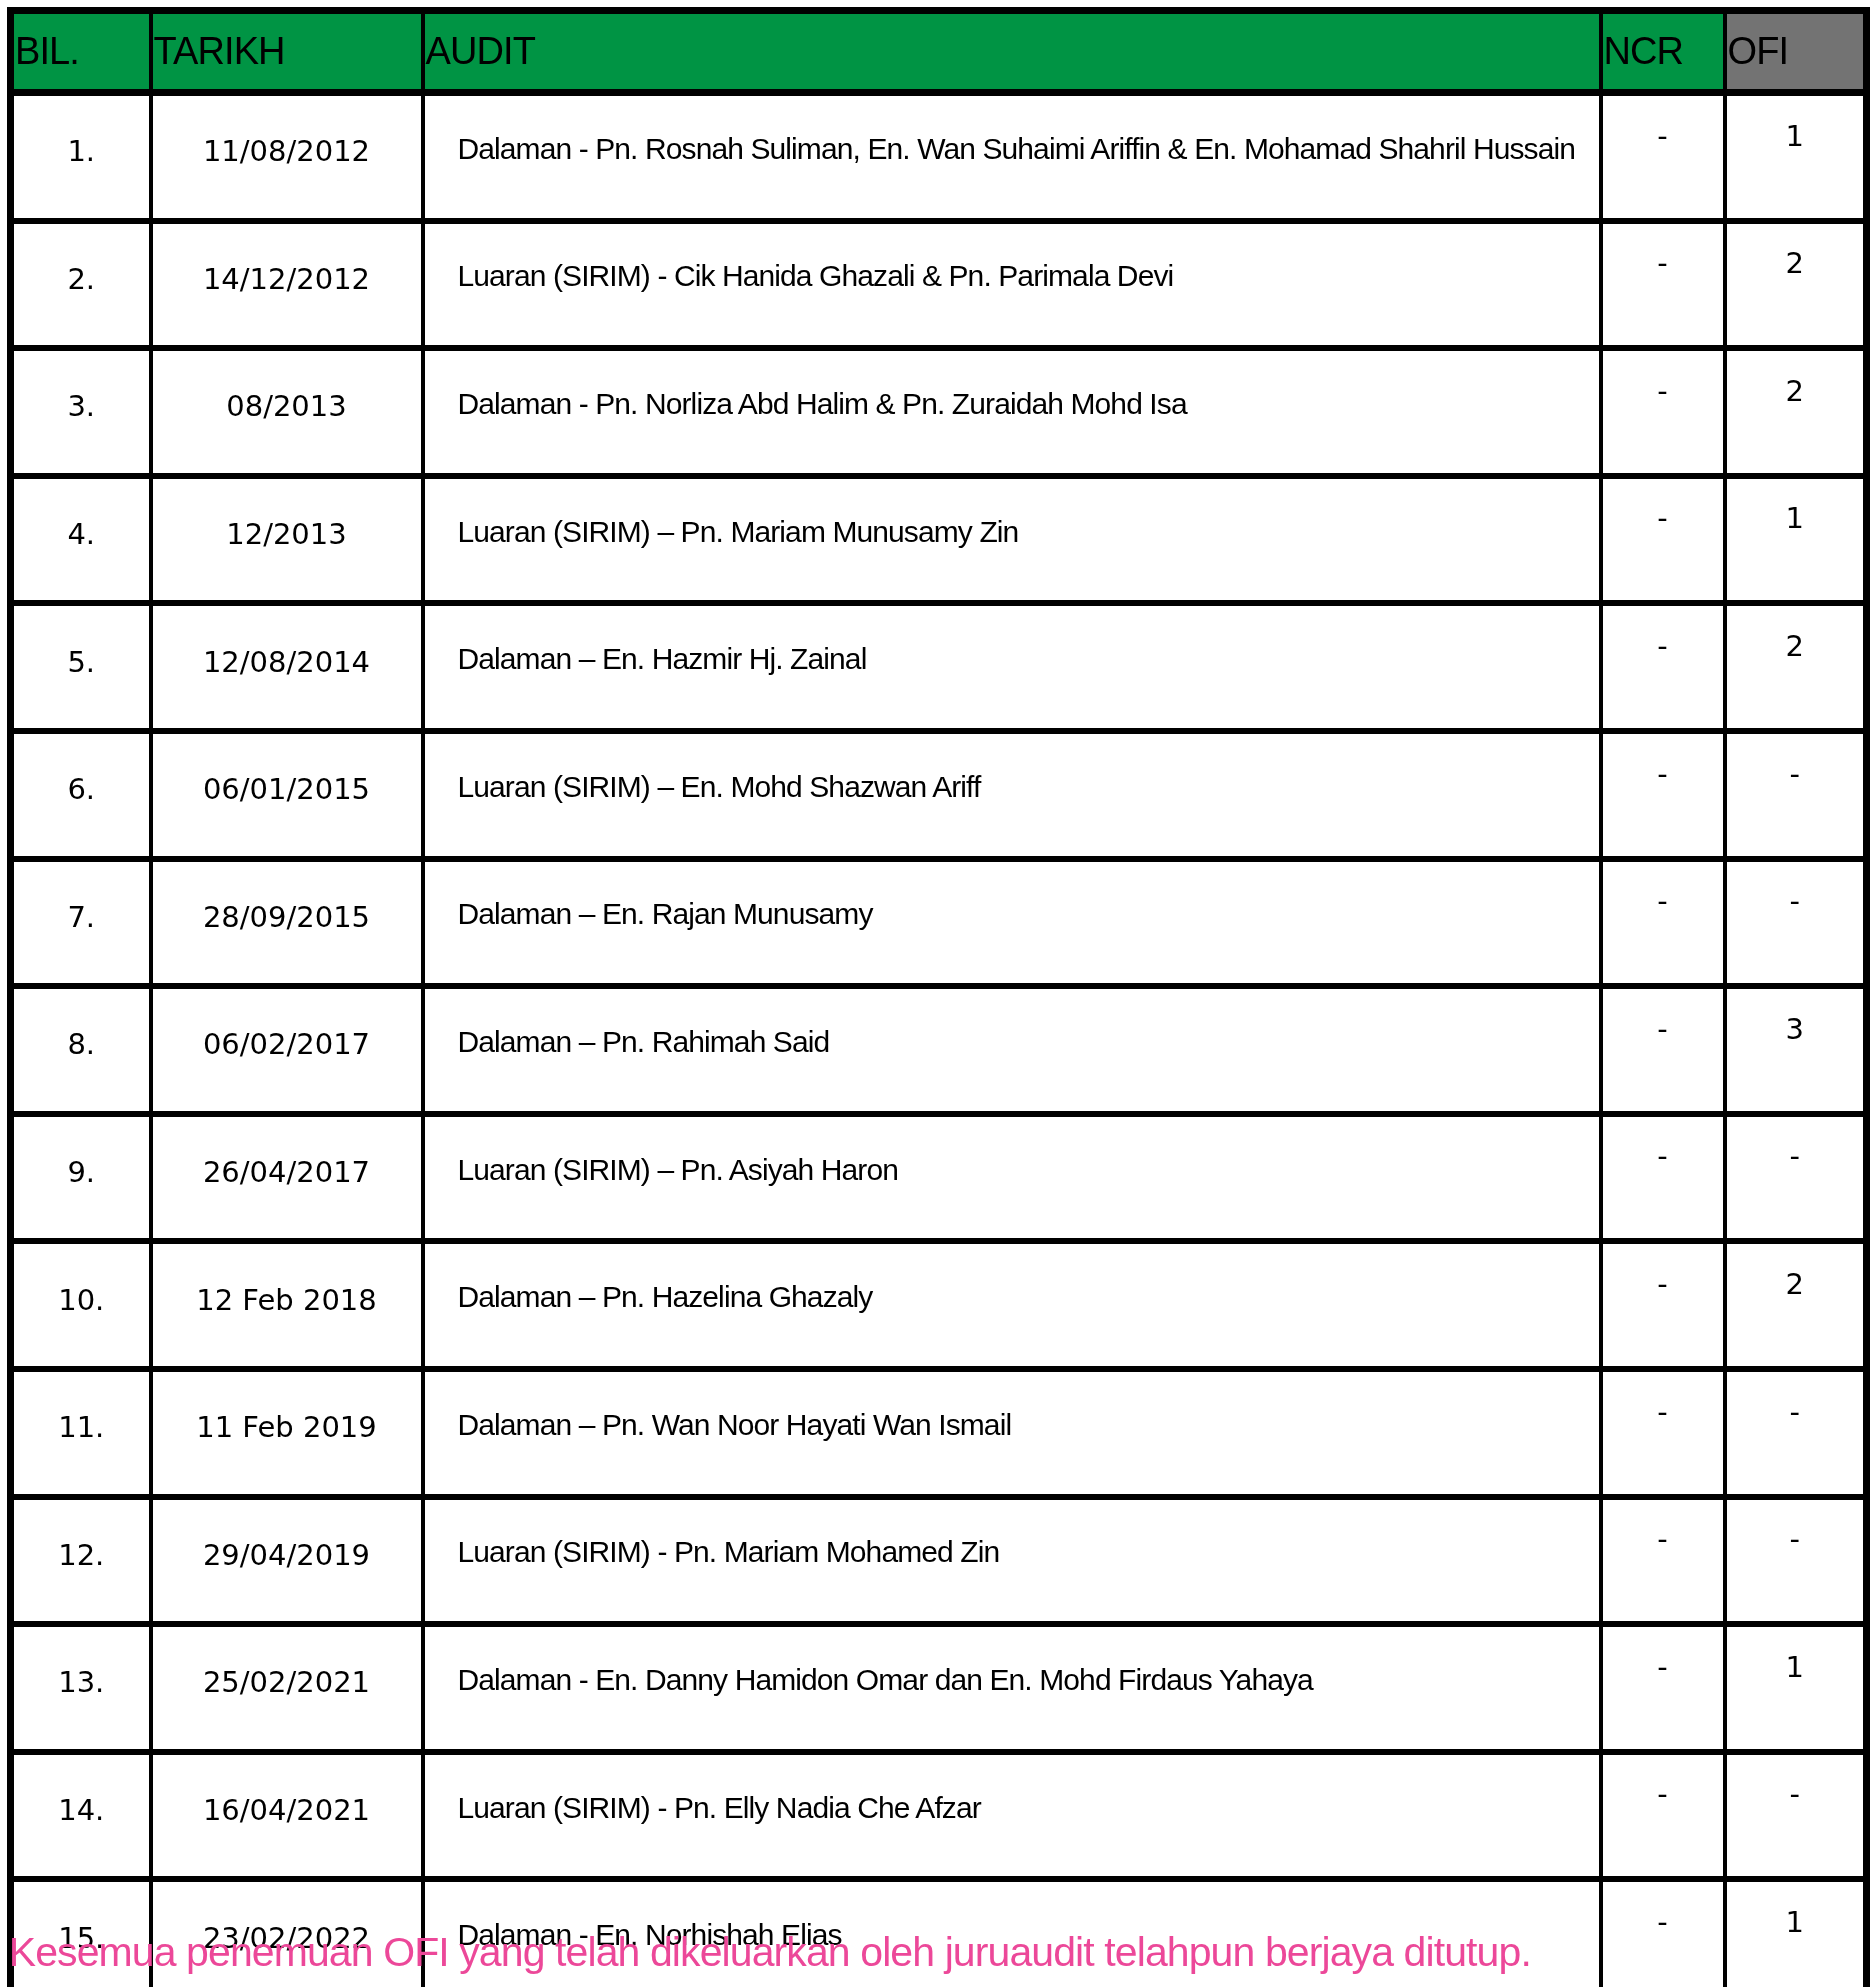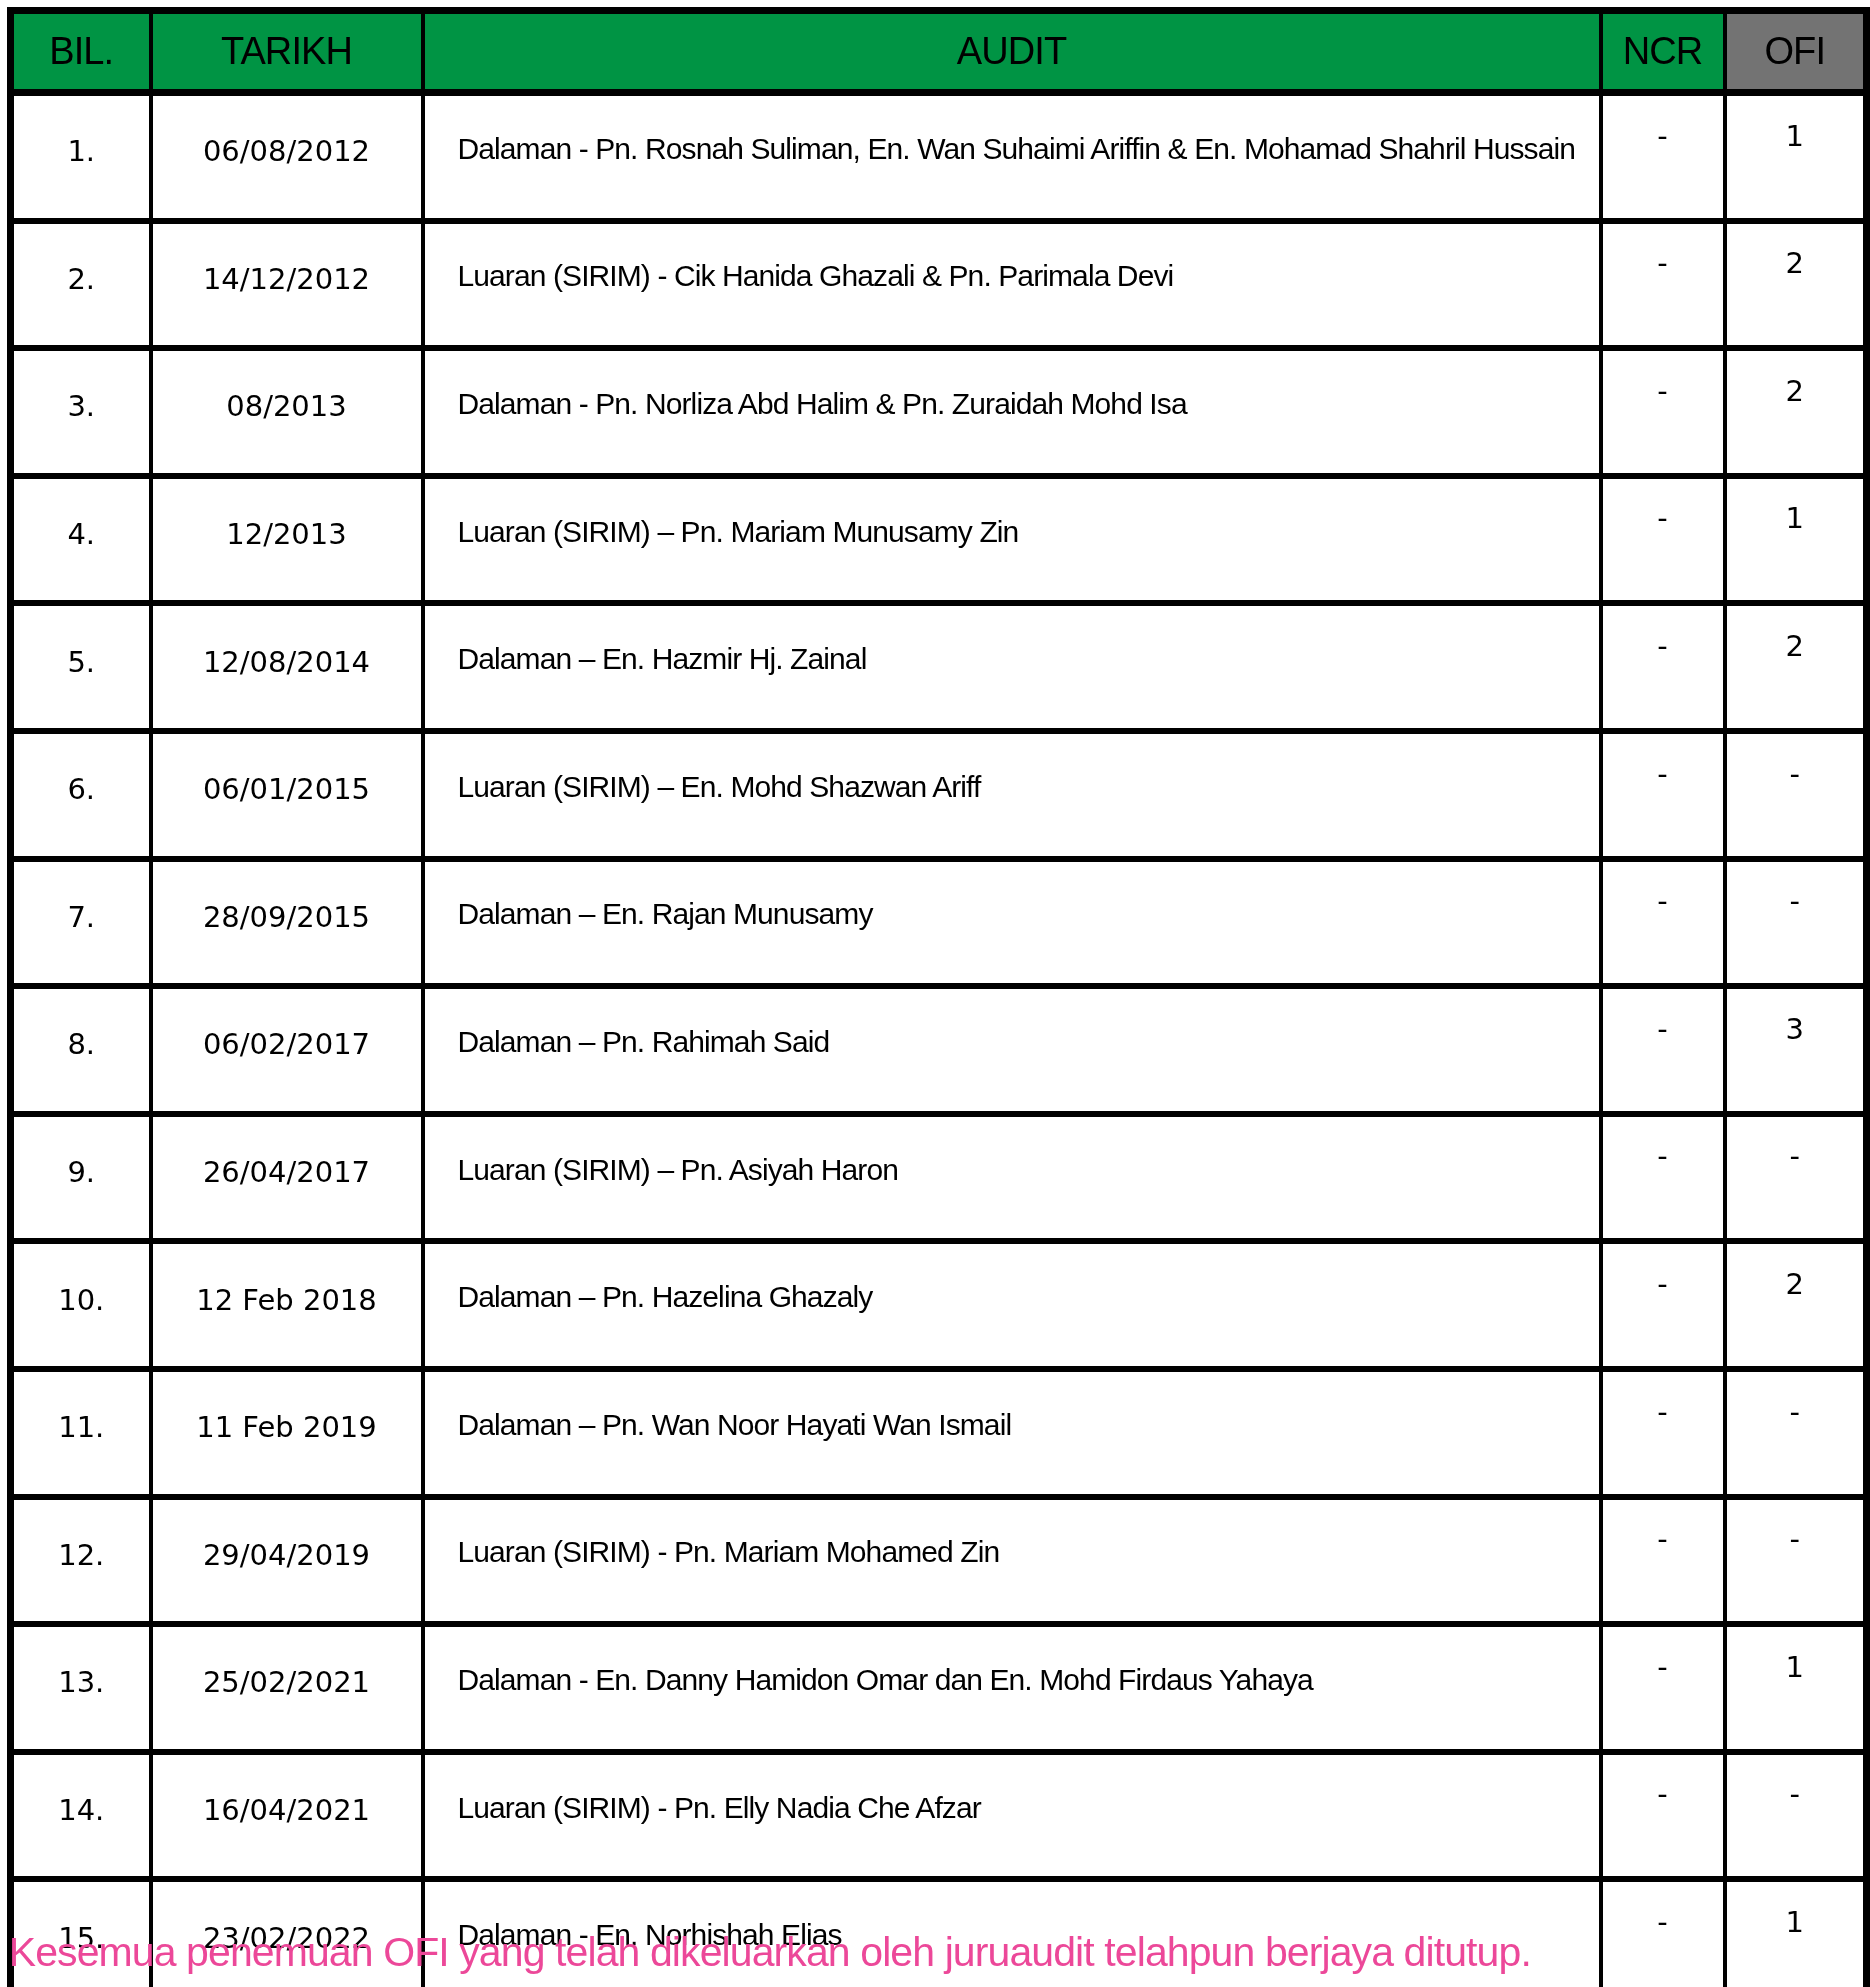--- a/index.html
+++ b/index.html
@@ -32,21 +32,21 @@
     border-bottom: 6px solid #000000;
     overflow: hidden;
   }
 
   .audit-table thead th {
     height: 73px;
     background: #009444;
     font-size: 38px;
     font-weight: 500;
     letter-spacing: -0.9px;
-    text-align: center;
+    text-align: left;
     vertical-align: middle;
     border-bottom-width: 7px;
     font-family: "Liberation Sans", sans-serif;
   }
 
   .audit-table tbody td {
     height: 98px;
     background: #ffffff;
   }
 
@@ -112,21 +112,21 @@
       <th style="background: rgb(0, 148, 68);">BIL.</th>
       <th style="background: rgb(0, 148, 68);">TARIKH</th>
       <th style="background: rgb(0, 148, 68);">AUDIT</th>
       <th style="background: rgb(0, 148, 68);">NCR</th>
       <th style="background: #737373;">OFI</th>
     </tr>
   </thead>
   <tbody>
   <tr>
     <td class="cell-bil">1.</td>
-    <td class="cell-tarikh">06/08/2012</td>
+    <td class="cell-tarikh">11/08/2012</td>
     <td class="cell-audit">Dalaman - Pn. Rosnah Suliman, En. Wan Suhaimi Ariffin &amp; En. Mohamad Shahril Hussain</td>
     <td class="cell-ncr">-</td>
     <td class="cell-ofi">1</td>
   </tr>
 
   <tr>
     <td class="cell-bil">2.</td>
     <td class="cell-tarikh">14/12/2012</td>
     <td class="cell-audit">Luaran (SIRIM) - Cik Hanida Ghazali &amp; Pn. Parimala Devi</td>
     <td class="cell-ncr">-</td>

